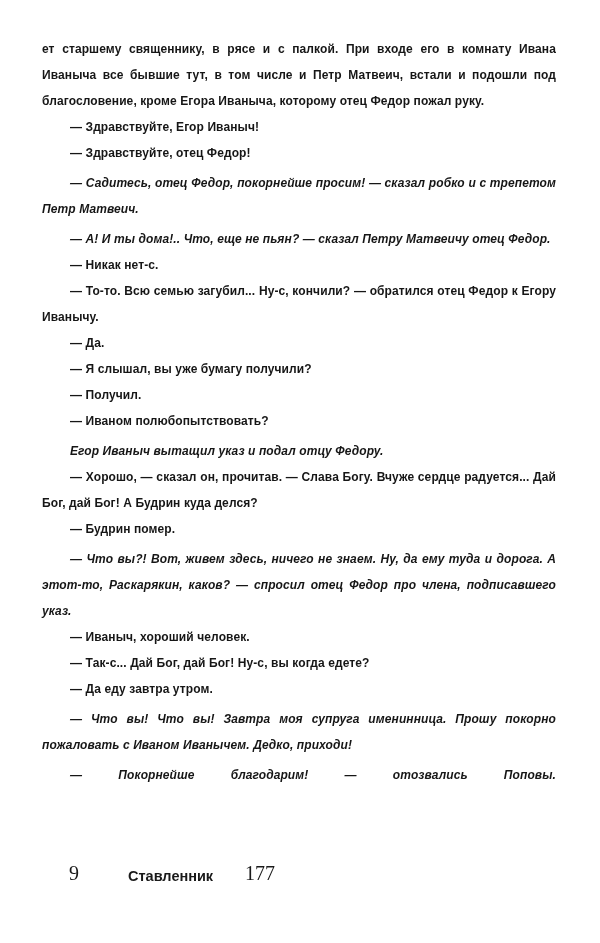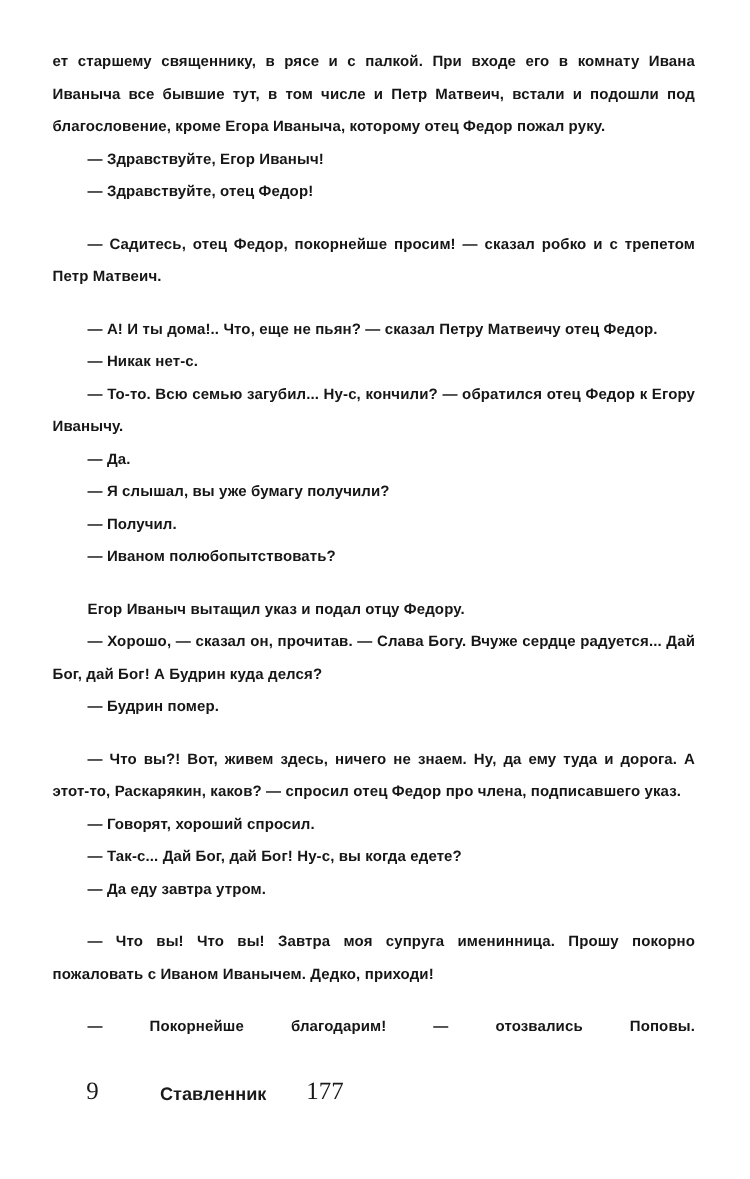--- a/index.html
+++ b/index.html
@@ -5,21 +5,21 @@
   html, body { margin: 0; padding: 0; background: #ffffff; }
   body { width: 600px; height: 943px; overflow: hidden; position: relative; }
   .page {
     position: absolute; left: 42px; top: 36px; width: 514px;
     font-family: "Liberation Sans Narrow", "Liberation Sans", sans-serif;
     font-size: 12px; line-height: 26px; color: #161616;
     font-weight: bold; letter-spacing: 0.1px;
   }
   .p { margin: 0; text-align: justify; text-align-last: left; }
   .p.indent { text-indent: 28px; }
-  .p.gap { margin-top: 16px; }
+  .p.gap { margin-top: 4px; font-style: italic; }
   .p.just-last { text-align-last: justify; }
   .footer {
     position: absolute; top: 862px; left: 69px; width: 300px; height: 30px;
     font-family: "Liberation Serif", serif; color: #1a1a1a;
   }
   .footer .sig { position: absolute; left: 0; top: 0; font-size: 20px; font-weight: normal; }
   .footer .title { position: absolute; left: 31px; top: 6px; font-family: "Liberation Sans", sans-serif; font-size: 14.5px; font-weight: bold; margin-left: 28px; }
   .footer .pagenum { position: absolute; left: 176px; top: 0; font-size: 20px; font-weight: normal; }
 </style>
 </head>
@@ -34,21 +34,21 @@
   <p class="p indent">— Никак нет-с.</p>
   <p class="p indent">— То-то. Всю семью загубил... Ну-с, кончили? — обратился отец Федор к Егору Иванычу.</p>
   <p class="p indent">— Да.</p>
   <p class="p indent">— Я слышал, вы уже бумагу получили?</p>
   <p class="p indent">— Получил.</p>
   <p class="p indent">— Иваном полюбопытствовать?</p>
   <p class="p indent gap">Егор Иваныч вытащил указ и подал отцу Федору.</p>
   <p class="p indent">— Хорошо, — сказал он, прочитав. — Слава Богу. Вчуже сердце радуется... Дай Бог, дай Бог! А Будрин куда делся?</p>
   <p class="p indent">— Будрин помер.</p>
   <p class="p indent gap">— Что вы?! Вот, живем здесь, ничего не знаем. Ну, да ему туда и дорога. А этот-то, Раскарякин, каков? — спросил отец Федор про члена, подписавшего указ.</p>
-  <p class="p indent">— Говорят, хороший спросил.</p>
+  <p class="p indent">— Иваныч, хороший человек.</p>
   <p class="p indent">— Так-с... Дай Бог, дай Бог! Ну-с, вы когда едете?</p>
   <p class="p indent">— Да еду завтра утром.</p>
   <p class="p indent gap">— Что вы! Что вы! Завтра моя супруга именинница. Прошу покорно пожаловать с Иваном Иванычем. Дедко, приходи!</p>
   <p class="p indent gap just-last">— Покорнейше благодарим! — отозвались Поповы.</p>
 </div>
 
 <div class="footer">
   <span class="sig">9</span>
   <span class="title">Ставленник</span>
   <span class="pagenum">177</span>

